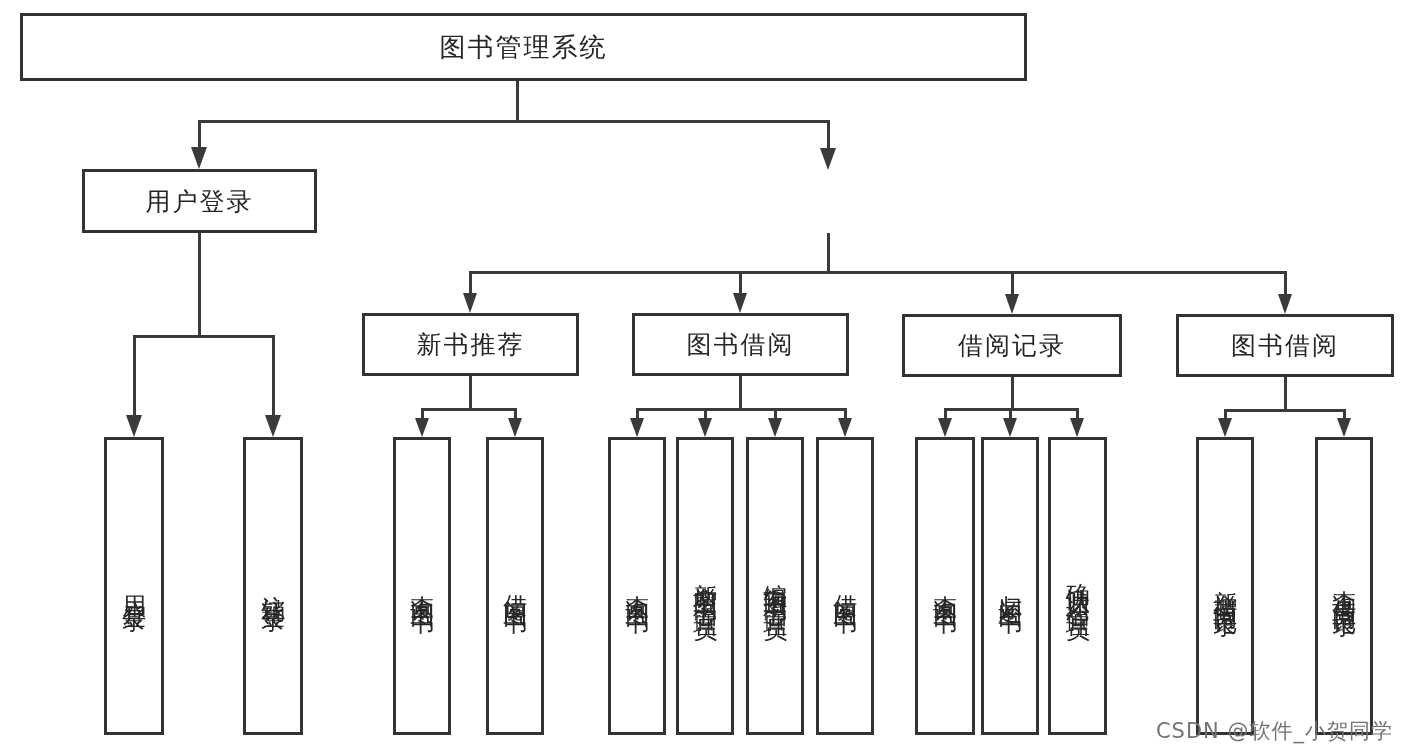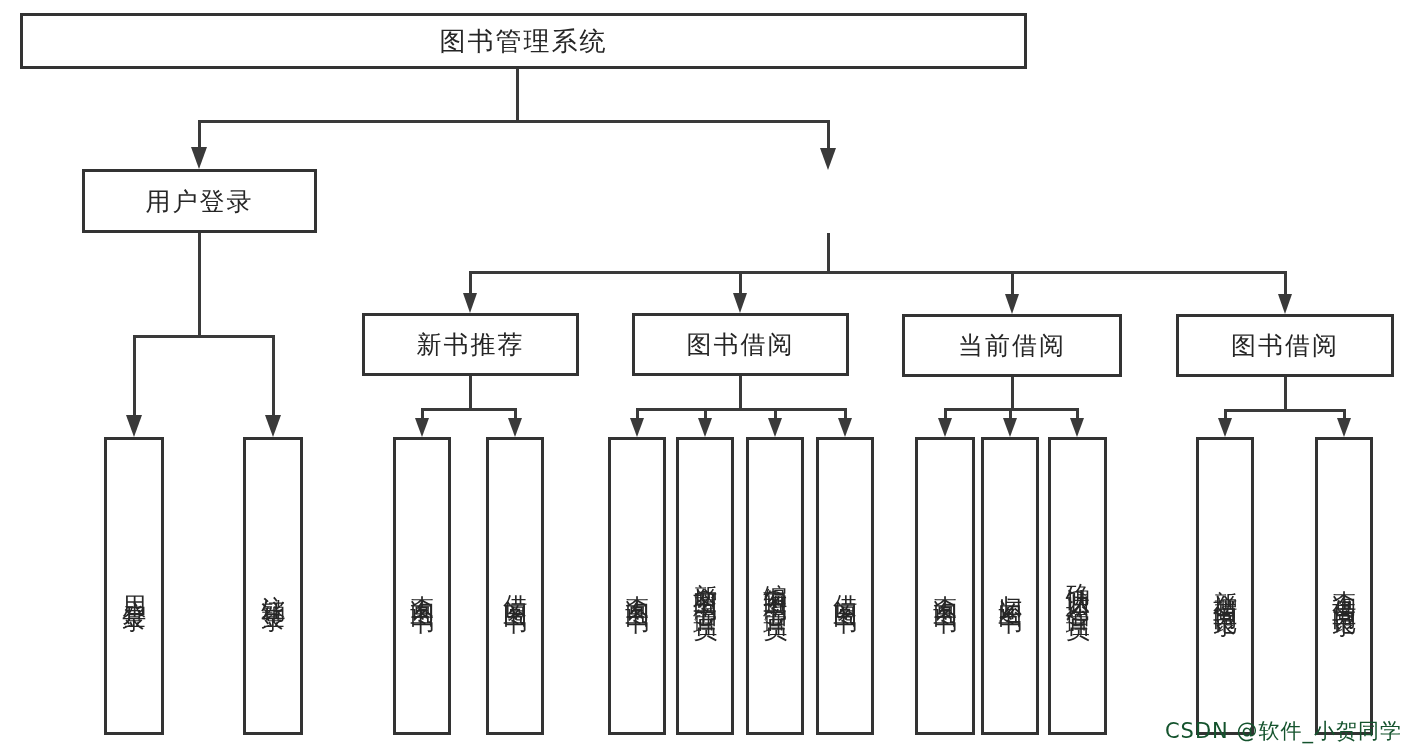--- a/index.html
+++ b/index.html
@@ -10,21 +10,21 @@
   .hnode{position:absolute;box-sizing:border-box;border:3px solid #333333;background:#ffffff;
          display:flex;align-items:center;justify-content:center;z-index:2;}
   .hlabel{font-size:25px;color:#262626;letter-spacing:2px;white-space:nowrap;}
   .hlabel.big{font-size:26px;}
   .vnode{position:absolute;box-sizing:border-box;border:3px solid #333333;background:#ffffff;
          display:flex;align-items:center;justify-content:center;z-index:2;}
   .vlabel{writing-mode:vertical-rl;text-orientation:mixed;font-size:24px;color:#262626;
           letter-spacing:5px;line-height:1.1;white-space:nowrap;}
   .cline{position:absolute;background:#3a3a3a;z-index:1;}
   .ctri{position:absolute;width:0;height:0;z-index:1;}
-  #watermark{position:absolute;top:717px;right:3px;font-size:21px;color:#14532d;
+  #watermark{position:absolute;top:717px;right:12px;font-size:21px;color:#737373;
              letter-spacing:1px;z-index:5;white-space:nowrap;}
 </style>
 </head>
 <body>
 
 <div id="canvas">
 
   <div class="layer" id="connectors">
       <div class="cline" style="left: 515.5px; top: 69px; width: 3px; height: 54px; background: rgb(58, 58, 58);"></div>
       <div class="cline" style="left: 197.5px; top: 233px; width: 3px; height: 104px; background: rgb(58, 58, 58);"></div>
@@ -75,36 +75,36 @@
       <div class="cline" style="left: 1075.5px; top: 408px; width: 3px; height: 16px; background: rgb(58, 58, 58);"></div>
       <div class="ctri" style="left: 1070px; top: 418px; border-left: 7px solid transparent; border-right: 7px solid transparent; border-top: 19px solid rgb(58, 58, 58);"></div>
       <div class="cline" style="left: 1223.5px; top: 409px; width: 3px; height: 15px; background: rgb(58, 58, 58);"></div>
       <div class="ctri" style="left: 1218px; top: 418px; border-left: 7px solid transparent; border-right: 7px solid transparent; border-top: 19px solid rgb(58, 58, 58);"></div>
       <div class="cline" style="left: 1342.5px; top: 409px; width: 3px; height: 15px; background: rgb(58, 58, 58);"></div>
       <div class="ctri" style="left: 1337px; top: 418px; border-left: 7px solid transparent; border-right: 7px solid transparent; border-top: 19px solid rgb(58, 58, 58);"></div>
     </div>
 
   <div class="layer">
 
-    <div class="hnode" style="left:20px;top:13px;width:1007px;height:56px;">
+    <div class="hnode" style="left:20px;top:13px;width:1007px;height:68px;">
       <span class="hlabel big">图书管理系统</span>
     </div>
 
     <div class="hnode" style="left:82px;top:169px;width:235px;height:64px;">
       <span class="hlabel">用户登录</span>
     </div>
 
     <div class="hnode" style="left:632px;top:313px;width:217px;height:63px;">
       <span class="hlabel">图书借阅</span>
     </div>
     <div class="hnode" style="left:362px;top:313px;width:217px;height:63px;">
       <span class="hlabel">新书推荐</span>
     </div>
     <div class="hnode" style="left:902px;top:314px;width:220px;height:63px;">
-      <span class="hlabel">当前借阅</span>
+      <span class="hlabel">借阅记录</span>
     </div>
     <div class="hnode" style="left:1176px;top:314px;width:218px;height:63px;">
       <span class="hlabel">图书借阅</span>
     </div>
 
     <div class="vnode" style="left:104px;top:437px;width:60px;height:298px;">
       <span class="vlabel">用户登录</span>
     </div>
     <div class="vnode" style="left:243px;top:437px;width:60px;height:298px;">
       <span class="vlabel">注销登录</span>

